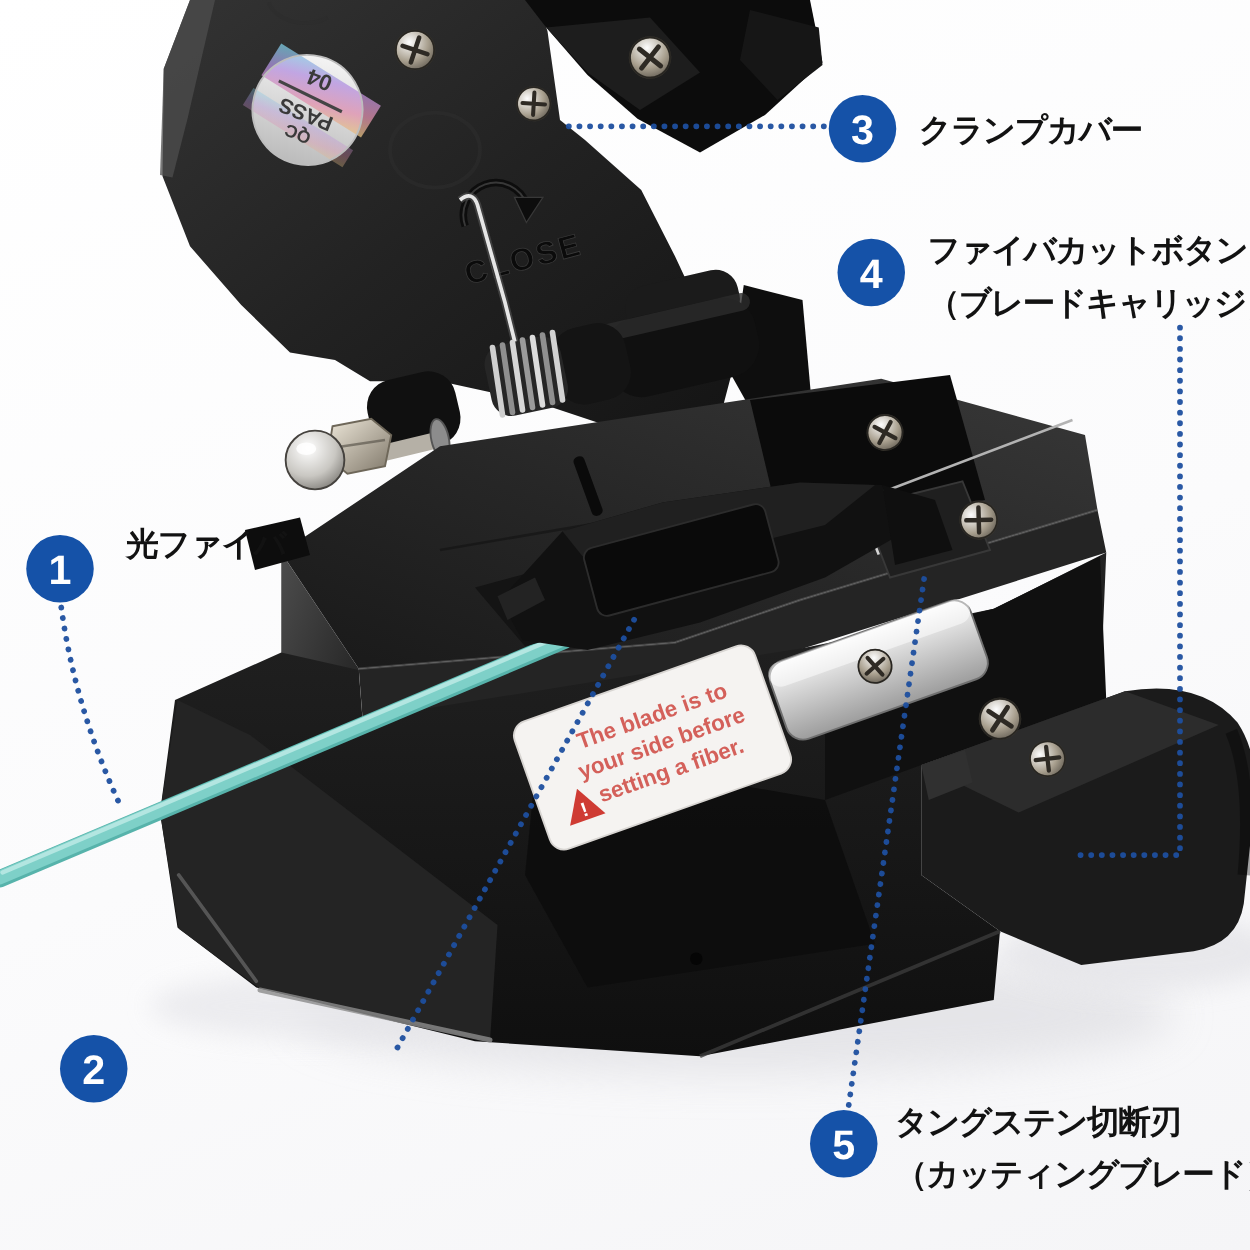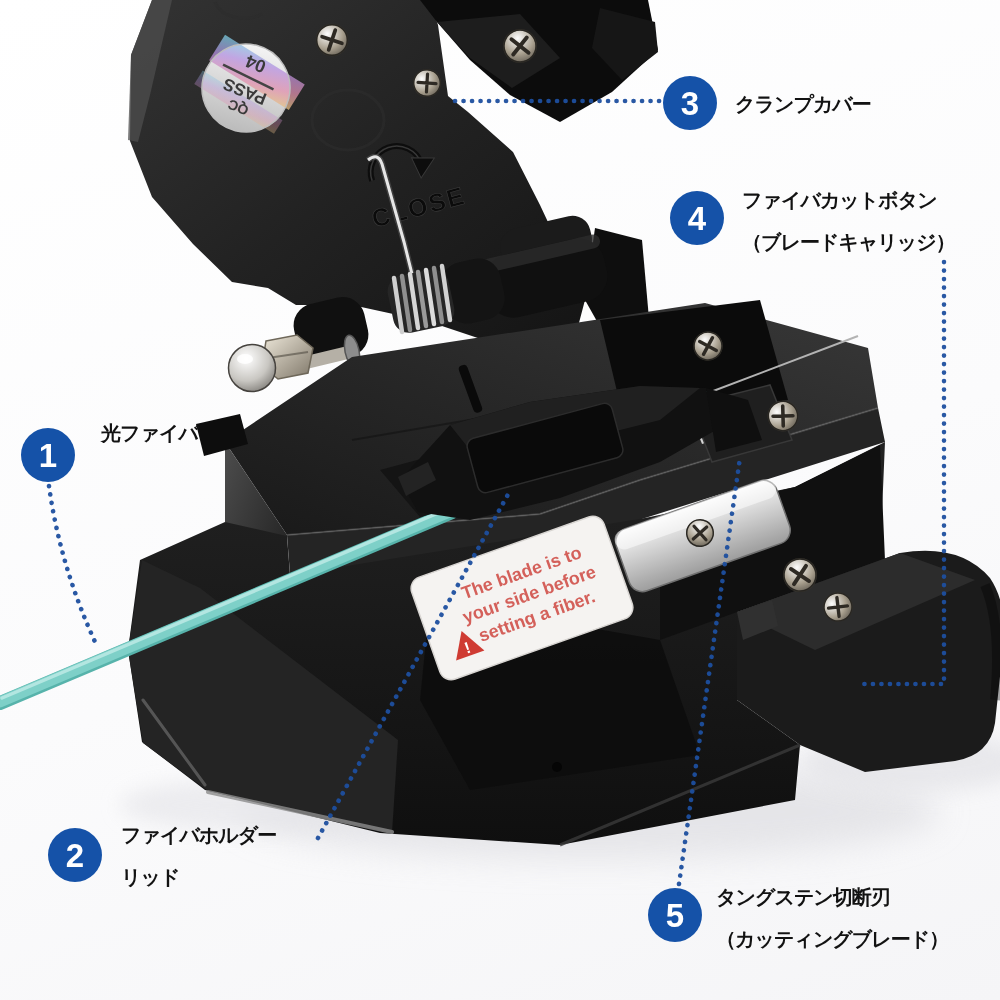--- a/index.html
+++ b/index.html
@@ -10,21 +10,21 @@
   }
   svg{position:absolute;left:0;top:0;}
   .callout{position:absolute;display:flex;align-items:flex-start;pointer-events:none;}
   .badge{
     width:54px;height:54px;border-radius:50%;
     display:flex;align-items:center;justify-content:center;
     color:#fff;font-weight:bold;font-size:33px;line-height:1;
     font-family:"Liberation Sans","DejaVu Sans",sans-serif;
   }
   .lbl{
-    font-weight:bold;color:#121212;font-size:20px;line-height:42px;
+    font-weight:bold;color:#121212;font-size:26px;line-height:42px;
     letter-spacing:-1px;white-space:nowrap;
   }
   .abs{position:absolute;}
 </style>
 </head>
 <body>
 
 <div class="stage">
 
 <svg width="1000" height="1000" viewBox="0 0 1000 1000">
@@ -242,32 +242,28 @@
     <path d="M 455 101 L 660 101"></path>
     <path d="M 944 262 L 944 684 L 857 684"></path>
     <path d="M 679 884 L 740 458"></path>
   </g>
 </svg>
 
 <div class="callout abs" style="left:21px;top:428px;">
   <div class="badge" style="background:#1552a8;">
     <span>1</span>
   </div>
-  <div class="lbl" style="margin:-14px 0 0 26px;font-family:Liberation Mono, monospace;">
+  <div class="lbl" style="margin:-14px 0 0 26px;">
     <div>光ファイバ</div>
   </div>
 </div>
 
 <div class="callout abs" style="left:48px;top:828px;">
   <div class="badge" style="background:#1552a8;">
     <span>2</span>
-  </div>
-  <div class="lbl" style="margin:-14px 0 0 19px;">
-    <div>ファイバホルダー</div>
-    <div>リッド</div>
   </div>
 </div>
 
 <div class="callout abs" style="left:663px;top:76px;">
   <div class="badge" style="background:#1552a8;">
     <span>3</span>
   </div>
   <div class="lbl" style="margin:7px 0 0 18px;">
     <div>クランプカバー</div>
   </div>

